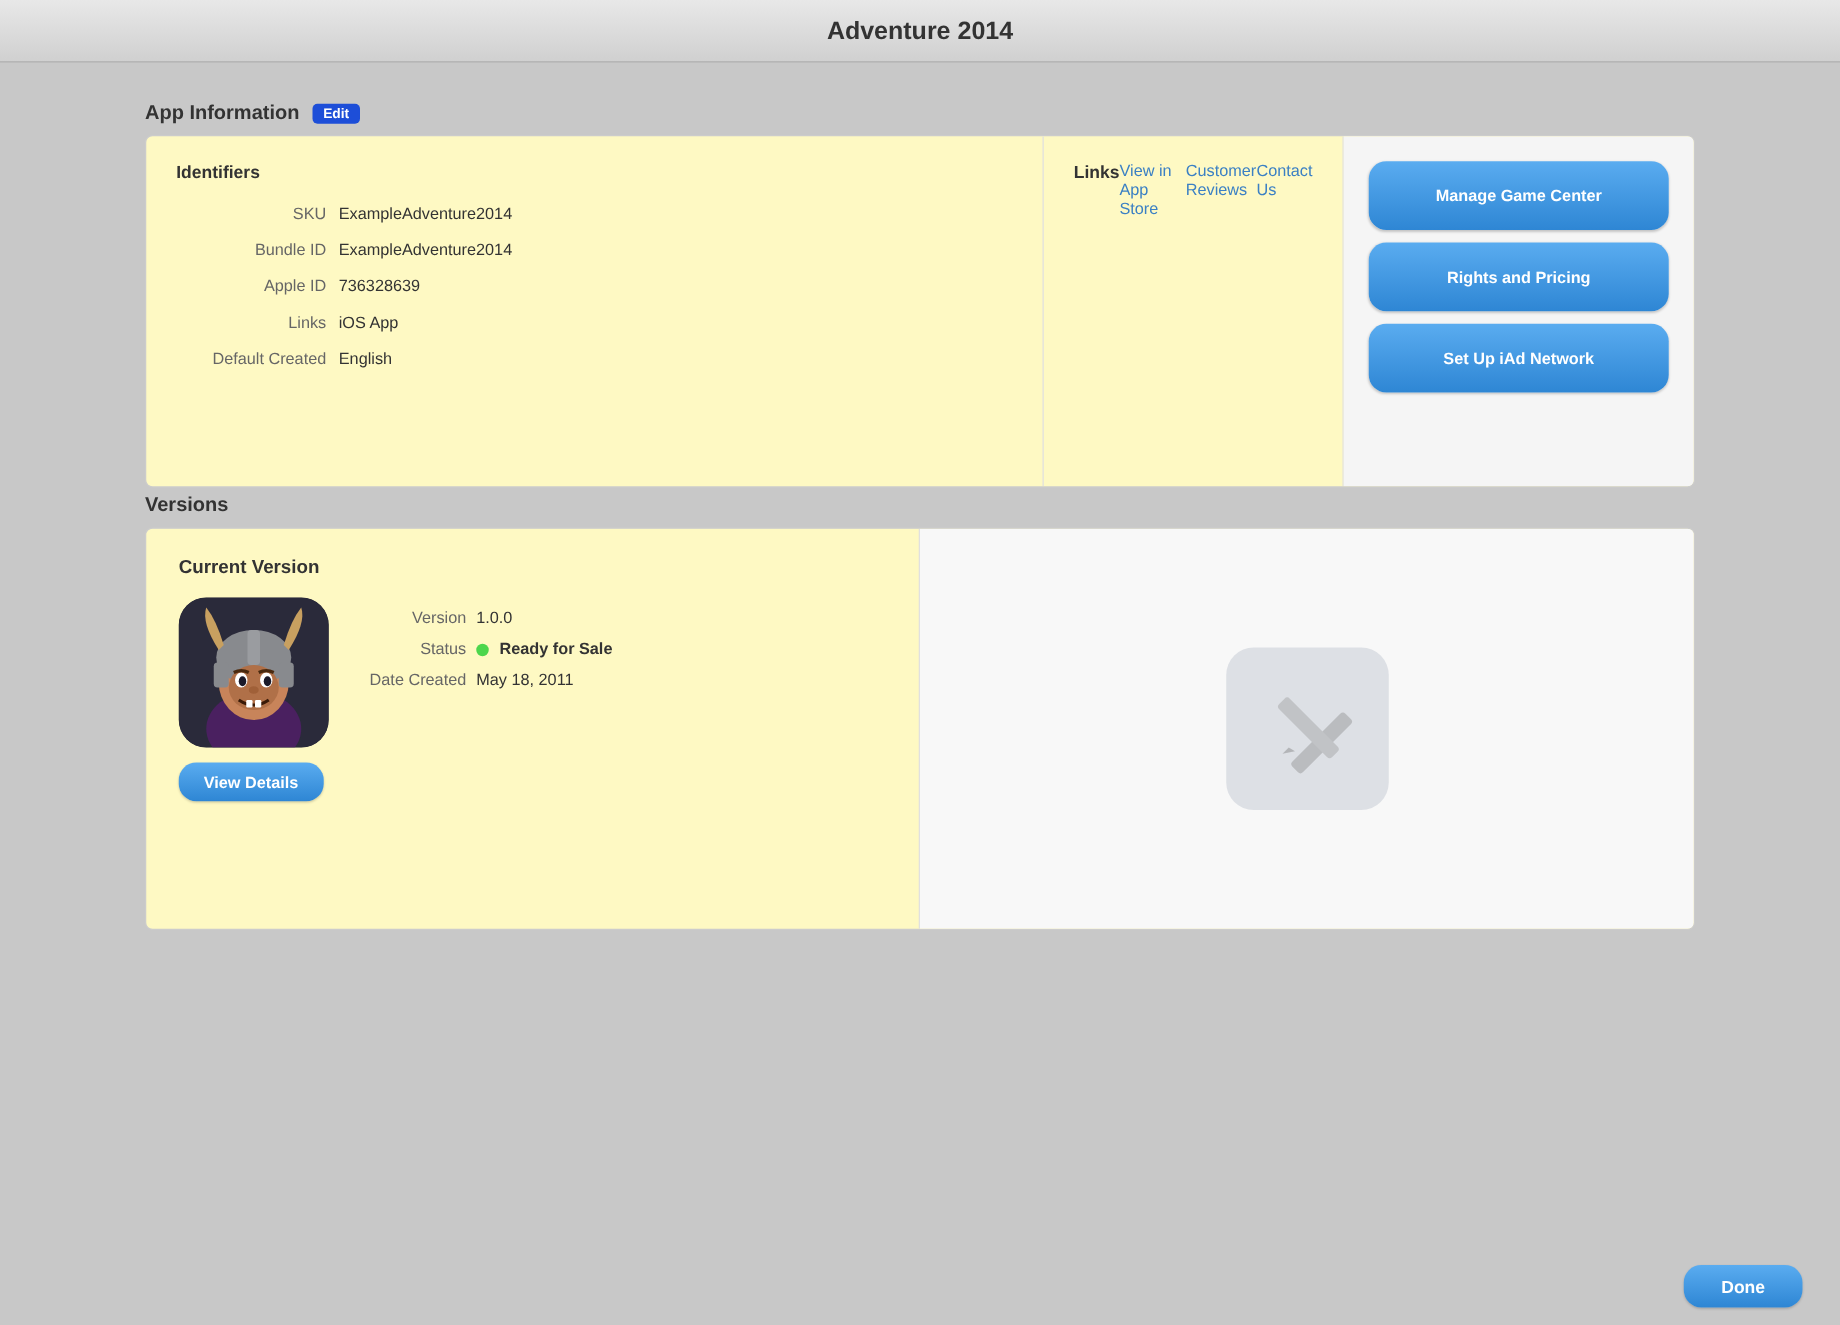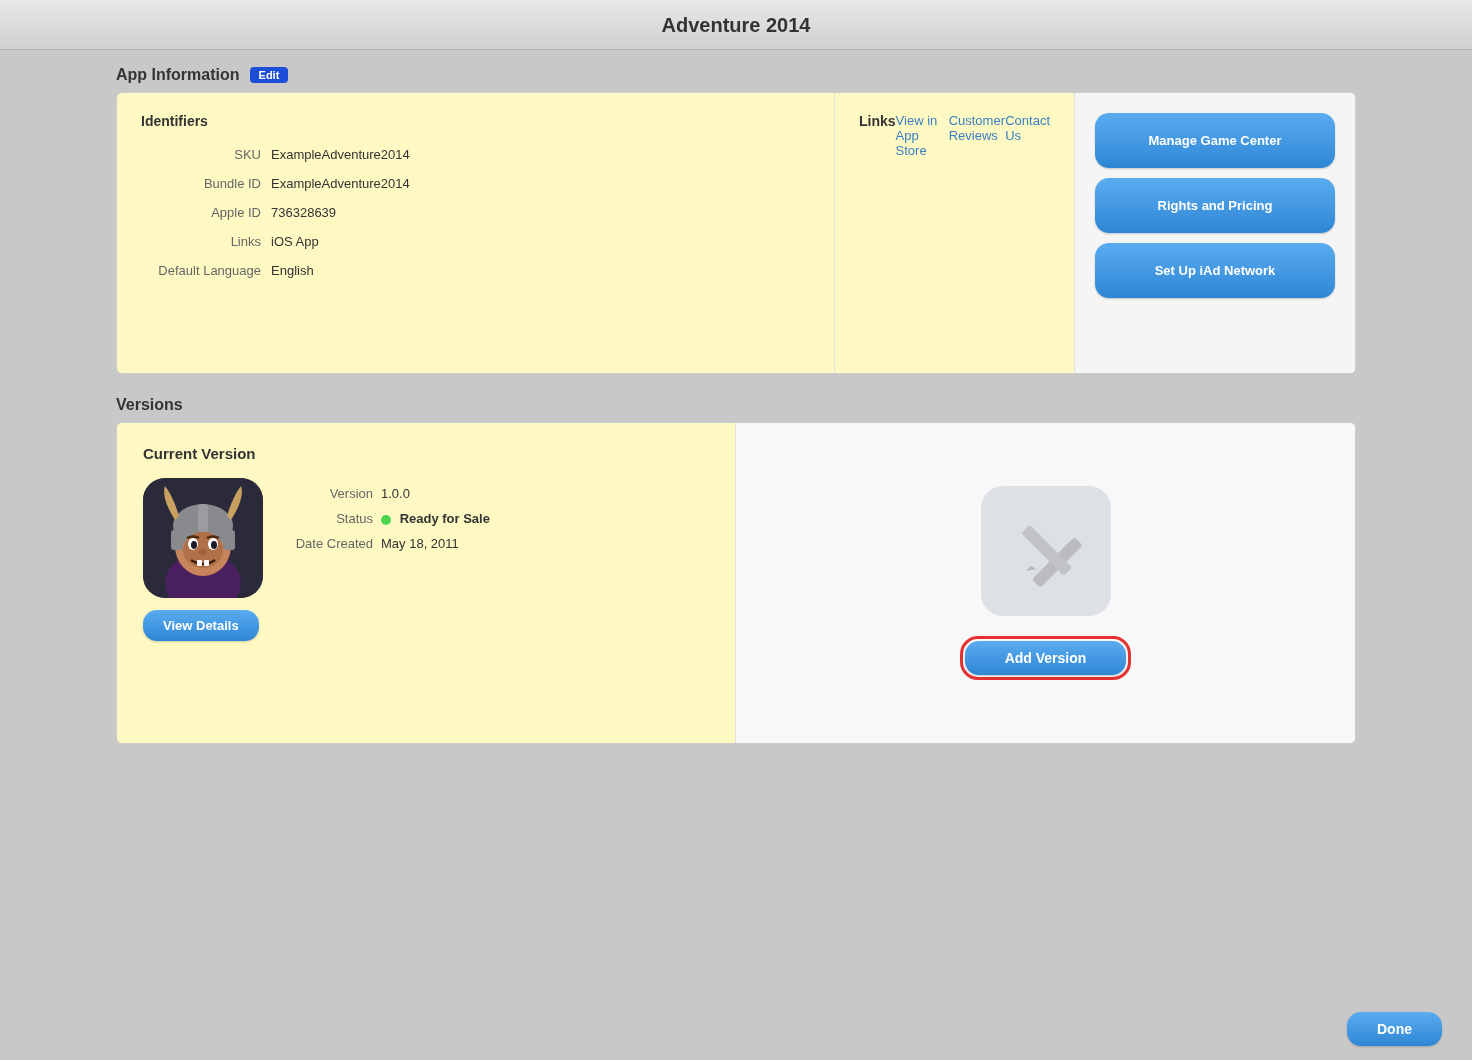--- a/index.html
+++ b/index.html
@@ -20,24 +20,24 @@
       padding: 14px 0 12px;
       border-bottom: 1px solid #b0b0b0;
     }
     .title-bar h1 {
       font-size: 20px;
       font-weight: bold;
       color: #333;
     }
     .main-content {
       width: 1240px;
-      margin: 16px auto;
+      margin: 32px auto;
       display: flex;
       flex-direction: column;
-      gap: 22px;
+      gap: 6px;
     }
     
     .section-header {
       font-size: 16px;
       font-weight: 600;
       color: #333;
       margin-bottom: 8px;
       display: flex;
       align-items: center;
       gap: 10px;
@@ -296,21 +296,21 @@
           </div>
           <div class="identifier-row">
             <span class="id-label">Apple ID</span>
             <span class="id-value">736328639</span>
           </div>
           <div class="identifier-row">
             <span class="id-label">Links</span>
             <span class="id-value">iOS App</span>
           </div>
           <div class="identifier-row">
-            <span class="id-label">Default Language</span>
+            <span class="id-label">Default Created</span>
             <span class="id-value">English</span>
           </div>
         </div>
 
         <div class="app-info-col links-col">
           <div class="col-title">Links</div>
           <a class="link-item">View in App Store</a>
           <a class="link-item">Customer Reviews</a>
           <a class="link-item">Contact Us</a>
         </div>
@@ -398,23 +398,20 @@
         <div class="version-col">
 
           <div class="placeholder-icon">
             <svg viewBox="0 0 80 80" xmlns="http://www.w3.org/2000/svg">
 
               <rect x="10" y="50" width="60" height="12" rx="3" fill="#888" transform="rotate(-45 40 40)"></rect>
               <rect x="35" y="10" width="12" height="60" rx="3" fill="#999" transform="rotate(-45 40 40)"></rect>
               <polygon points="25,55 20,60 30,58" fill="#777"></polygon>
             </svg>
           </div>
-          <div class="add-version-wrapper">
-            <button class="add-version-btn">Add Version</button>
-          </div>
         </div>
 
       </div>
     </div>
   </div>
 
 </div>
 
 <div class="footer">
   <button class="done-btn">Done</button>

